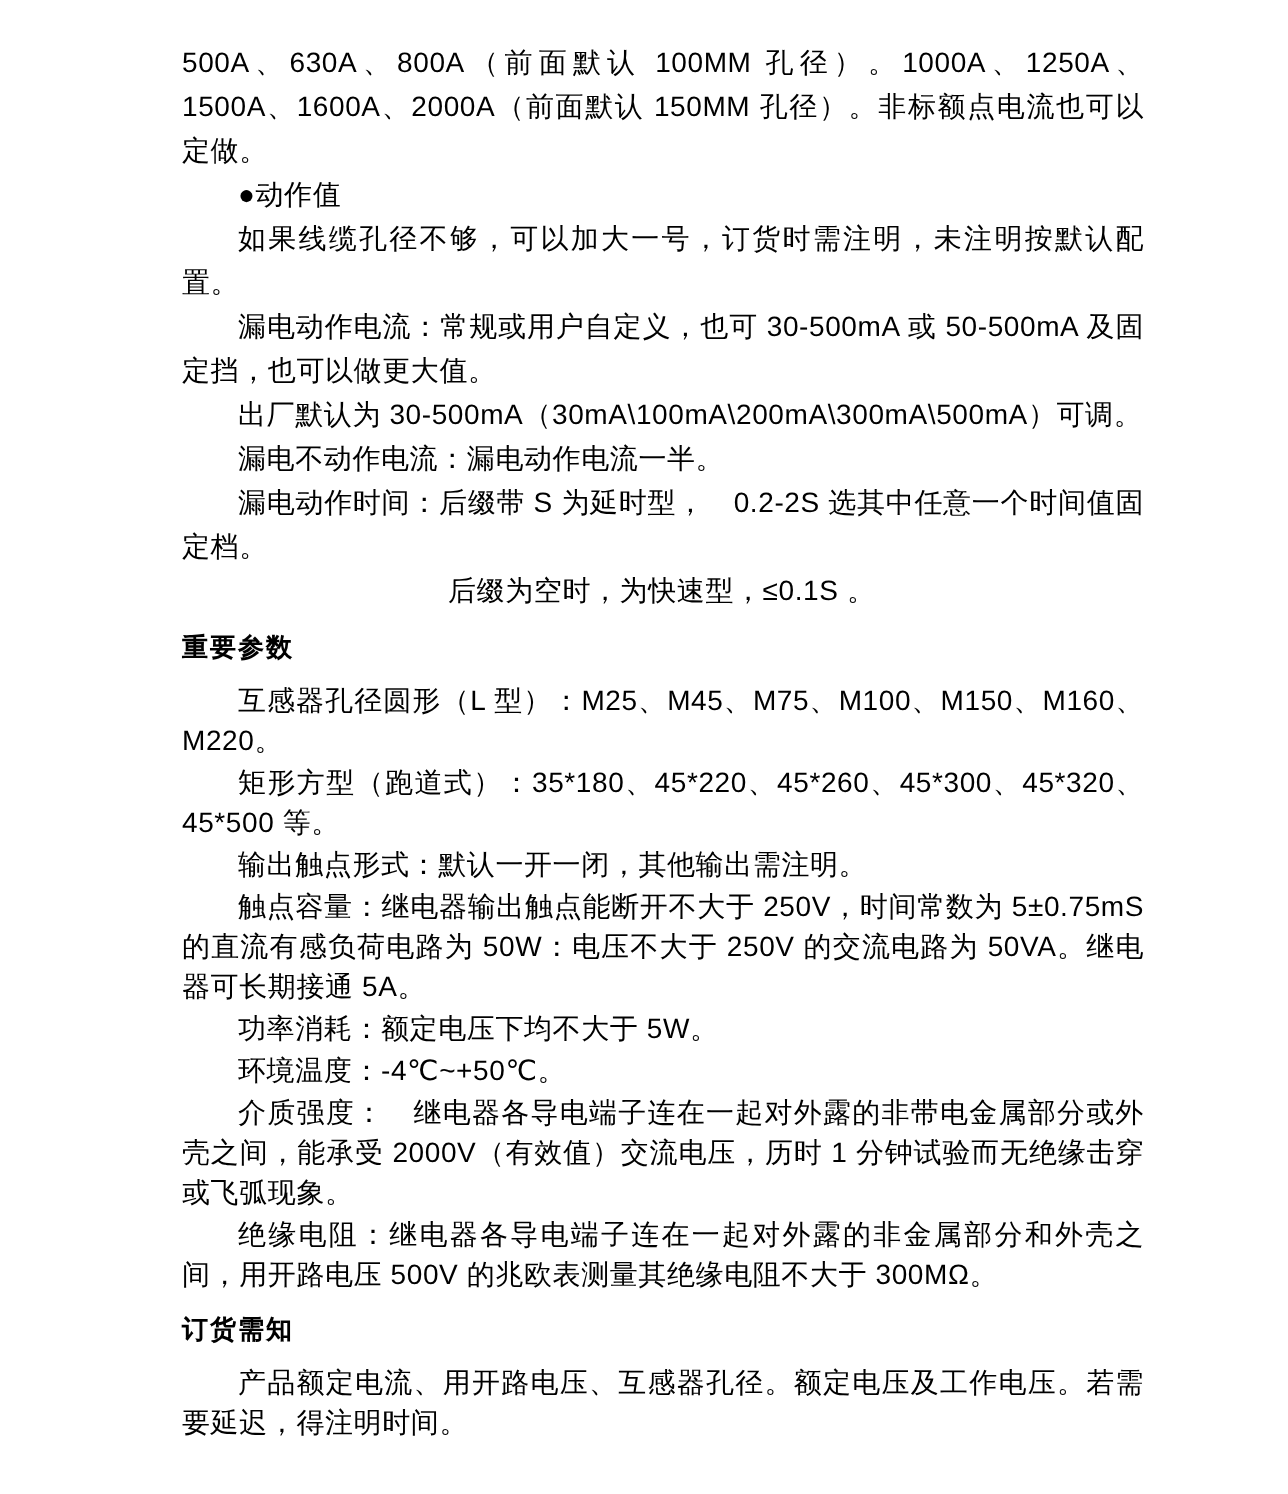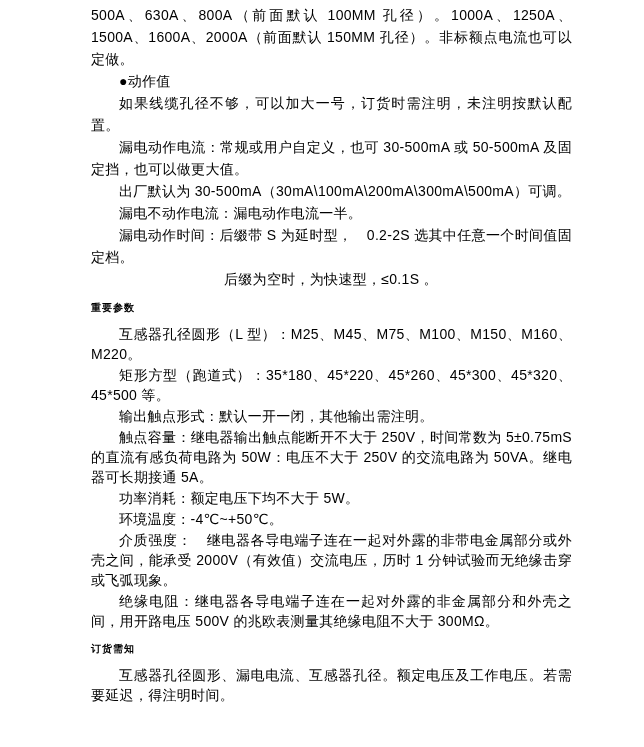--- a/index.html
+++ b/index.html
@@ -21,31 +21,31 @@
     padding: 4px 72px 0 91px;
   }
   p {
     margin: 0;
     font-size: 14px;
     line-height: 22px;
     text-align: justify;
     letter-spacing: 0.3px;
   }
   
-  p.cont { text-indent: 0; }
+  p.cont { text-indent: 0; margin-top: 16px; }
   
   p.ind { text-indent: 2em; }
   
   p.ind-big { text-indent: 9.5em; }
 
   .sec p { line-height: 20px; margin-bottom: 1px; }
   .sec-intro p { line-height: 22px; margin-bottom: 0; }
 
   h2.sec-heading {
-    font-size: 10px;
+    font-size: 13px;
     font-weight: bold;
     line-height: 20px;
     margin: 8px 0 6px 0;
     letter-spacing: 1px;
   }
 </style>
 </head>
 <body>
 
 <div class="page">
@@ -68,17 +68,17 @@
     <p class="ind">输出触点形式：默认一开一闭，其他输出需注明。</p>
     <p class="ind">触点容量：继电器输出触点能断开不大于 250V，时间常数为 5±0.75mS 的直流有感负荷电路为 50W：电压不大于 250V 的交流电路为 50VA。继电器可长期接通 5A。</p>
     <p class="ind">功率消耗：额定电压下均不大于 5W。</p>
     <p class="ind">环境温度：-4℃~+50℃。</p>
     <p class="ind">介质强度：　继电器各导电端子连在一起对外露的非带电金属部分或外壳之间，能承受 2000V（有效值）交流电压，历时 1 分钟试验而无绝缘击穿或飞弧现象。</p>
     <p class="ind">绝缘电阻：继电器各导电端子连在一起对外露的非金属部分和外壳之间，用开路电压 500V 的兆欧表测量其绝缘电阻不大于 300MΩ。</p>
   </section>
 
   <section class="sec">
     <h2 class="sec-heading">订货需知</h2>
-    <p class="ind">互感器孔径圆形、漏电电流、互感器孔径。额定电压及工作电压。若需要延迟，得注明时间。</p>
+    <p class="ind">产品额定电流、用开路电压、互感器孔径。额定电压及工作电压。若需要延迟，得注明时间。</p>
 
   </section>
 
 </div>
 
 </body></html>

